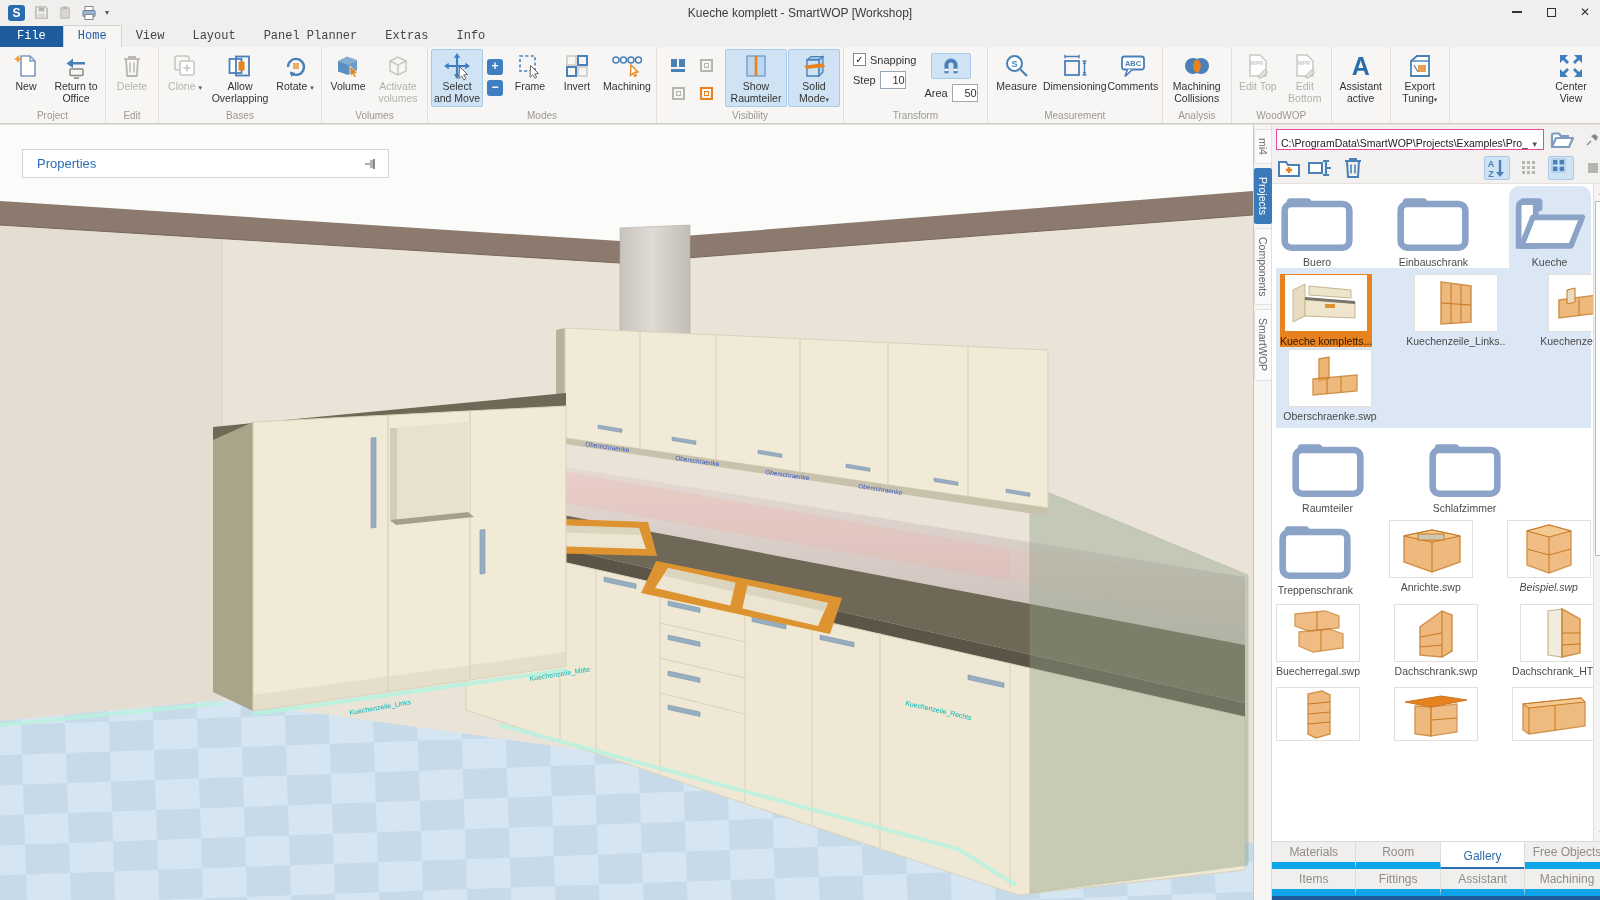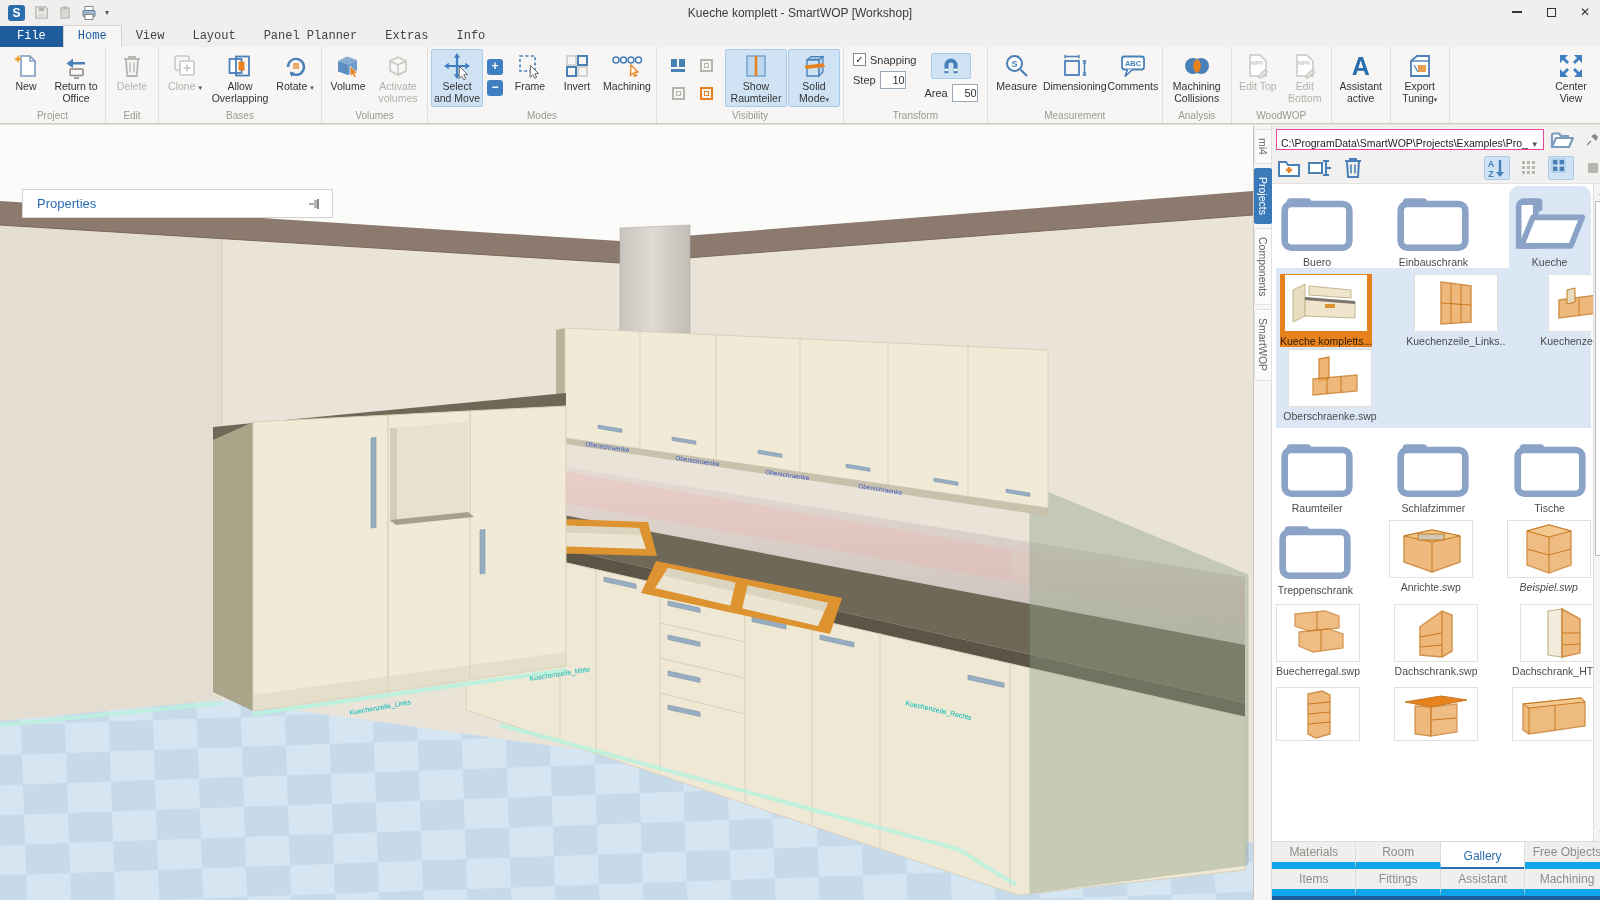--- a/index.html
+++ b/index.html
@@ -62,22 +62,22 @@
   .magbtn { width:40px; height:26px; background:#cfe3f5; border:1px solid #a9cbea; border-radius:2px;
     display:flex; align-items:center; justify-content:center; }
   .bigA { font-size:25px; font-weight:bold; color:#2a6dad; line-height:26px; }
   .rspacer { flex:1; border-right:none; }
   #ribbon .last { border-right:none;gap:21px; }
 
   
   #main { display:flex; height:775px; border-top:1px solid #e4e2df; }
   #viewport { position:relative; width:1253px; height:775px; background:#fff; overflow:hidden; }
   #scene { display:block; width:1253px; height:775px; }
-  #properties-panel { position:absolute; left:22px; top:24px; width:311px; height:29px; background:#fff;
-    border:1px solid #d5d3d0; display:flex; align-items:center; justify-content:space-between; padding:0 10px 0 14px;margin-top:40px; }
+  #properties-panel { position:absolute; left:22px; top:24px; width:367px; height:29px; background:#fff;
+    border:1px solid #d5d3d0; display:flex; align-items:center; justify-content:space-between; padding:0 10px 0 14px; }
   #properties-panel .ptitle { color:#2b6cb5; font-size:13px; }
 
   
   #sidebar { width:347px; height:775px; display:flex; background:#f2f1ef; border-left:1px solid #c9c7c4; }
   #vtabs { width:18px; background:#f7f6f5; border-right:1px solid #dddbd8; display:flex; flex-direction:column;
     align-items:center; padding-top:4px; gap:4px; }
   .vtab { writing-mode:vertical-rl; font-size:10.5px; color:#666; padding:8px 2px; border:1px solid #e3e1de;
     border-radius:2px; background:#fbfafa; }
   .vtab.active { background:#3a7ab8; color:#fff; border-color:#3a7ab8; }
   #panel { flex:1; display:flex; flex-direction:column; position:relative; }
@@ -875,27 +875,20 @@
                   </svg>
                 <div class="flabel">Raumteiler</div>
               </div>
               <div class="ftile">
                 <svg width="76" height="62" viewBox="0 0 80 64">
                     <rect x="8" y="6" width="26" height="14" rx="4" fill="#8ba3c7"></rect>
                     <rect x="6" y="12" width="68" height="46" rx="7" fill="#fff" stroke="#8ba3c7" stroke-width="7"></rect>
                   </svg>
                 <div class="flabel">Schlafzimmer</div>
               </div>
-              <div class="ftile">
-                <svg width="76" height="62" viewBox="0 0 80 64">
-                    <rect x="8" y="6" width="26" height="14" rx="4" fill="#8ba3c7"></rect>
-                    <rect x="6" y="12" width="68" height="46" rx="7" fill="#fff" stroke="#8ba3c7" stroke-width="7"></rect>
-                  </svg>
-                <div class="flabel">Tische</div>
-              </div>
             </div>
 
             <div class="tile-row">
               <div class="ftile">
                 <svg width="76" height="62" viewBox="0 0 80 64">
                     <rect x="8" y="6" width="26" height="14" rx="4" fill="#8ba3c7"></rect>
                     <rect x="6" y="12" width="68" height="46" rx="7" fill="#fff" stroke="#8ba3c7" stroke-width="7"></rect>
                   </svg>
                 <div class="flabel">Treppenschrank</div>
               </div>

